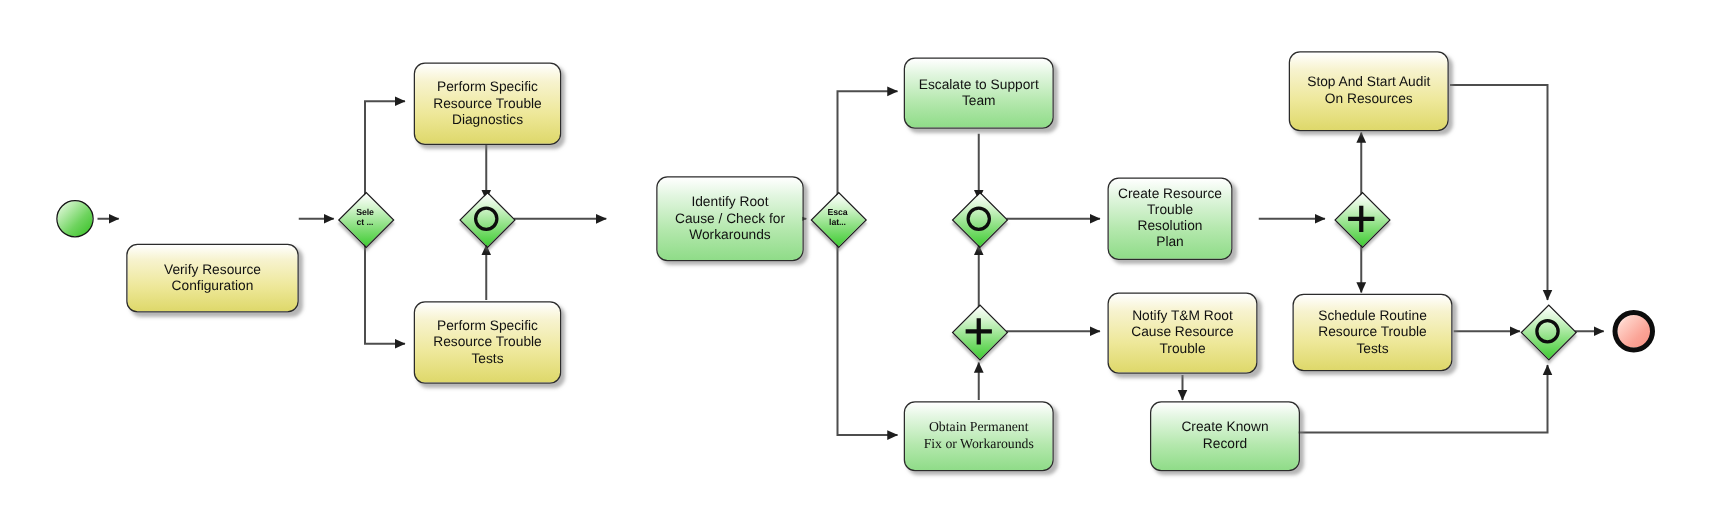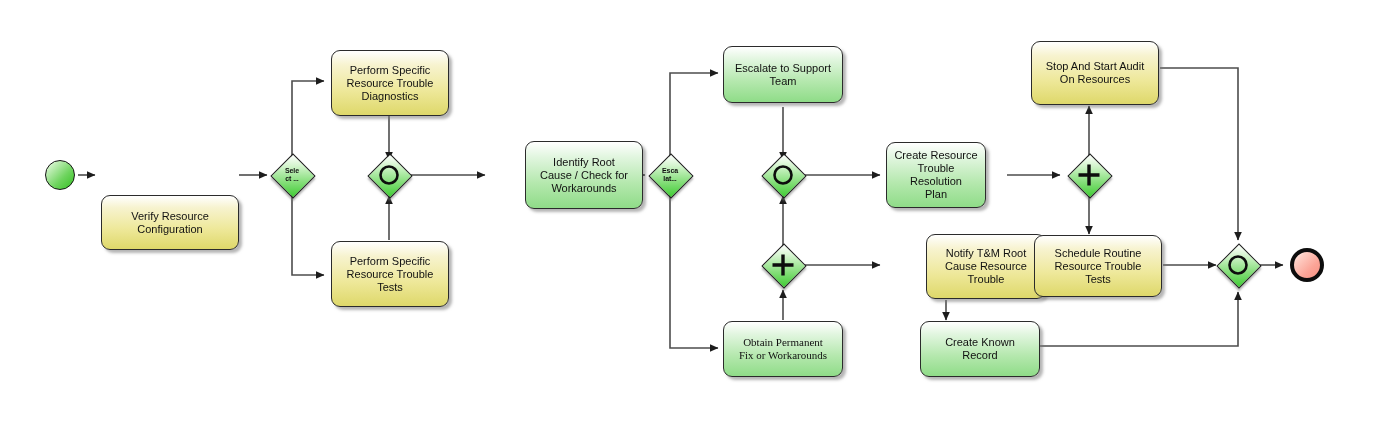--- a/index.html
+++ b/index.html
@@ -223,21 +223,21 @@
     </div>
   </div>
 
   <div class="task yellow" style="left:1031px; top:41px; width:128px; height:64px;">
     <div>
       <span>Stop And Start Audit</span>
       <span>On Resources</span>
     </div>
   </div>
 
-  <div class="task yellow" style="left:886px; top:234px; width:120px; height:65px;margin-left:40px;">
+  <div class="task yellow" style="left:886px; top:234px; width:120px; height:65px;">
     <div>
       <span>Notify T&amp;M Root</span>
       <span>Cause Resource</span>
       <span>Trouble</span>
     </div>
   </div>
 
   <div class="task yellow" style="left:1034px; top:235px; width:128px; height:62px;">
     <div>
       <span>Schedule Routine</span>

